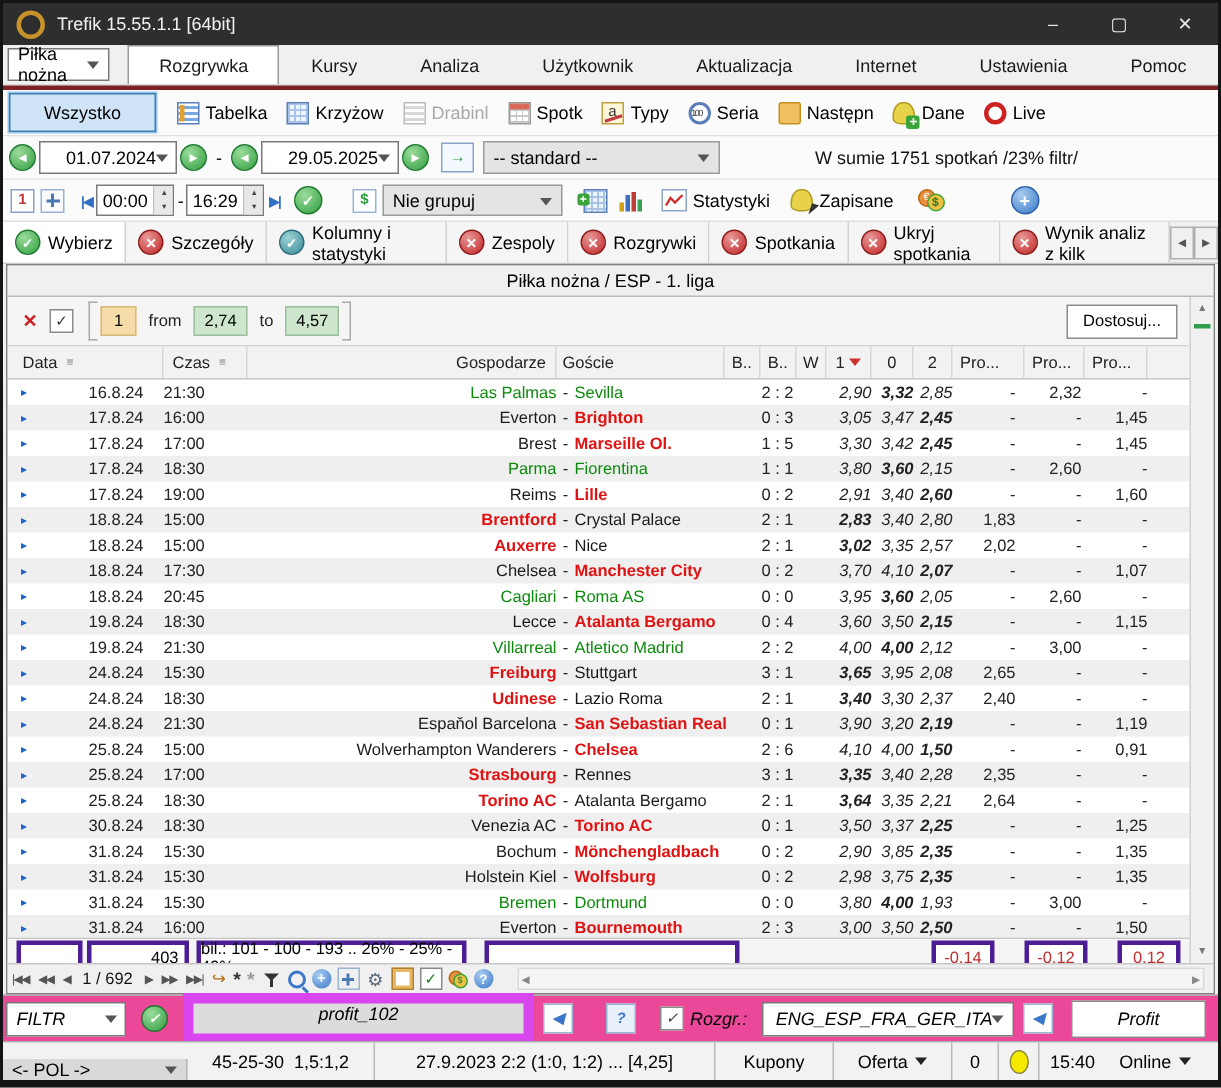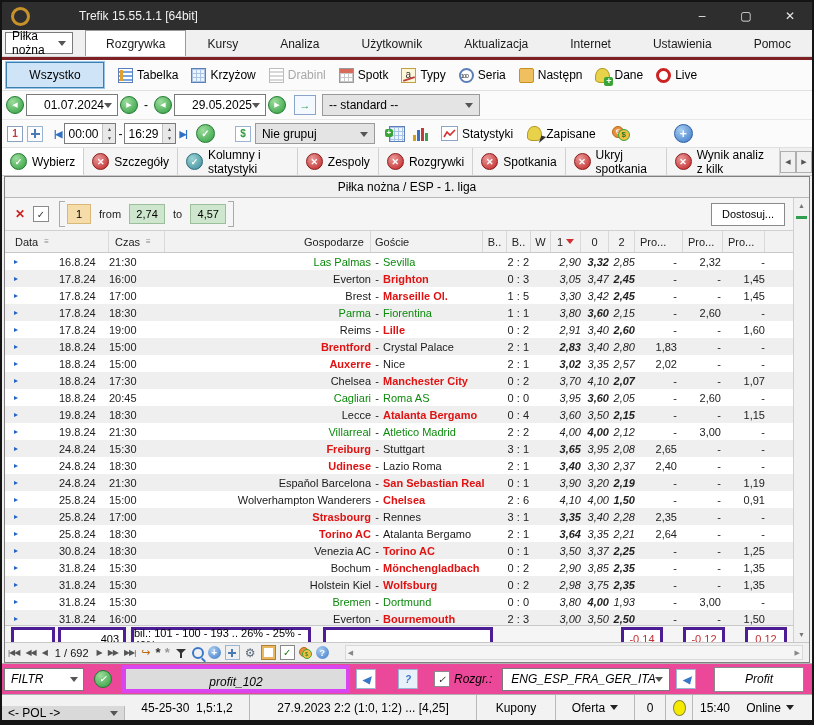--- a/index.html
+++ b/index.html
@@ -1,21 +1,21 @@
 <!DOCTYPE html>
 <html><head>
 <meta charset="utf-8">
 <style>
   html,body{margin:0;padding:0;background:#555;}
   .window{width:814px;height:725px;box-sizing:border-box;border:2px solid #141414;border-bottom:5px solid #141414;
     background:#f0f0f0;font-family:"Liberation Sans",sans-serif;display:flex;flex-direction:column;overflow:hidden;}
   
   .titlebar{height:28px;background:#2e2e2e;display:flex;align-items:center;color:#fff;flex:none;}
   .appicon{width:13px;height:13px;border-radius:50%;border:3px solid #c8922a;background:#2e2e2e;margin:0 8px 0 9px;flex:none;}
-  .title{font-size:12px;color:#f2f2f2;margin-left:41px;}
+  .title{font-size:12px;color:#f2f2f2;}
   .wincontrols{margin-left:auto;display:flex;height:100%;}
   .wbtn{width:44px;display:flex;align-items:center;justify-content:center;font-size:12px;color:#e8e8e8;}
   
   .menurow{height:26px;background:#f0f0f0;display:flex;align-items:stretch;flex:none;border-bottom:1px solid #d8d8d8;}
   .sportcombo{width:96px;margin:2px 4px 2px 3px;background:#fff;border:1px solid #7a7a7a;display:flex;align-items:center;font-size:12px;padding-left:6px;position:relative;}
   .sportcombo .cbarrow{right:6px;}
   .cbarrow{position:absolute;width:0;height:0;border-left:4px solid transparent;border-right:4px solid transparent;border-top:5px solid #555;top:50%;margin-top:-2px;}
   .tabs{display:flex;margin-left:8px;}
   .mtab{padding:0 20px;display:flex;align-items:center;font-size:12px;color:#1a1a1a;border:1px solid transparent;border-bottom:none;}
   .mtab.active{background:#fff;border-color:#9a9a9a;}
@@ -179,21 +179,21 @@
   .nv-check{background:#fff;border:1px solid #888;color:#1a7a1a;font-size:10px;display:flex;align-items:center;justify-content:center;}
   .nv-coins::before{content:"";position:absolute;left:0;top:1px;width:8px;height:8px;border-radius:50%;background:#e89040;border:1px solid #b86a10;}
   .nv-coins::after{content:"$";position:absolute;right:0;bottom:0;width:8px;height:8px;border-radius:50%;background:#f0c040;border:1px solid #39a539;color:#1e7a2e;font-size:6px;line-height:8px;text-align:center;}
   .nv-help{background:radial-gradient(circle at 35% 30%,#a8cdf0,#3a78c8);border-radius:50%;color:#fff;font-size:9px;font-weight:bold;display:flex;align-items:center;justify-content:center;}
   .hscroll{flex:1;height:13px;margin:0 6px 0 14px;background:#f5f5f5;border:1px solid #d8d8d8;display:flex;align-items:center;justify-content:space-between;font-size:7px;color:#888;padding:0 2px;}
   
   .filtrow{height:30px;background:#ec4899;border-top:1px solid #b0b0b0;display:flex;align-items:center;font-size:12px;flex:none;font-style:italic;}
   .filtrcombo{width:72px;height:21px;background:#fff;border:1px solid #7a7a7a;display:flex;align-items:center;padding-left:6px;position:relative;margin-left:2px;}
   .filtrcombo .cbarrow{right:5px;}
   .gc2{width:16px;height:16px;border-radius:50%;background:radial-gradient(circle at 35% 30%,#9cdc9c,#2f9e3f);border:1px solid #1e7a2e;color:#fff;font-size:9px;font-weight:bold;display:flex;align-items:center;justify-content:center;margin:0 10px;}
-  .profilefield{width:220px;height:20px;background:#dcdcdc;border:4px solid #d946ef;display:flex;align-items:flex-end;justify-content:center;}
+  .profilefield{width:220px;height:20px;background:#dcdcdc;border:7px solid #d946ef;display:flex;align-items:flex-start;justify-content:center;}
   .bluebtn{width:18px;height:18px;border:1px solid #9ab4d4;background:#fff;color:#3b77c9;font-size:10px;font-weight:bold;display:flex;align-items:center;justify-content:center;margin-left:6px;}
   .qbtn{margin-left:22px;background:#e8f0fa;}
   .rozgr{display:flex;align-items:center;margin-left:16px;}
   .rozgr .cbox{margin-right:4px;}
   .leaguecombo{width:158px;height:21px;background:#fff;border:1px solid #7a7a7a;display:flex;align-items:center;padding-left:8px;position:relative;margin-left:10px;}
   .leaguecombo .cbarrow{right:6px;}
   .profitbtn{width:88px;height:23px;background:#fff;border:1px solid #8a8a8a;display:flex;align-items:center;justify-content:center;margin-left:auto;margin-right:8px;}
   
   .statusbar{height:25px;background:#f2f2f2;border-top:1px solid #b0b0b0;display:flex;align-items:stretch;font-size:12px;flex:none;white-space:pre;}
   .scell{display:flex;align-items:center;justify-content:center;border-right:1px solid #b8b8b8;}
@@ -297,20 +297,21 @@
     <div class="datecombo">
       <span>29.05.2025</span>
       <span class="cbarrow"></span>
     </div>
     <span class="garr">▶</span>
     <span class="boxarrow">→</span>
     <div class="presetcombo">
       <span>-- standard --</span>
       <span class="cbarrow"></span>
     </div>
+    <div class="summary">W sumie 1751 spotkań /23% filtr/</div>
   </div>
 
   <div class="tb3">
     <span class="day1-icon">1</span>
     <span class="move-icon"></span>
     <span class="skipbtn">|◀</span>
     <div class="spinner">
       <span class="val">00:00</span>
       <span class="spincol">
           <span>▲</span>

